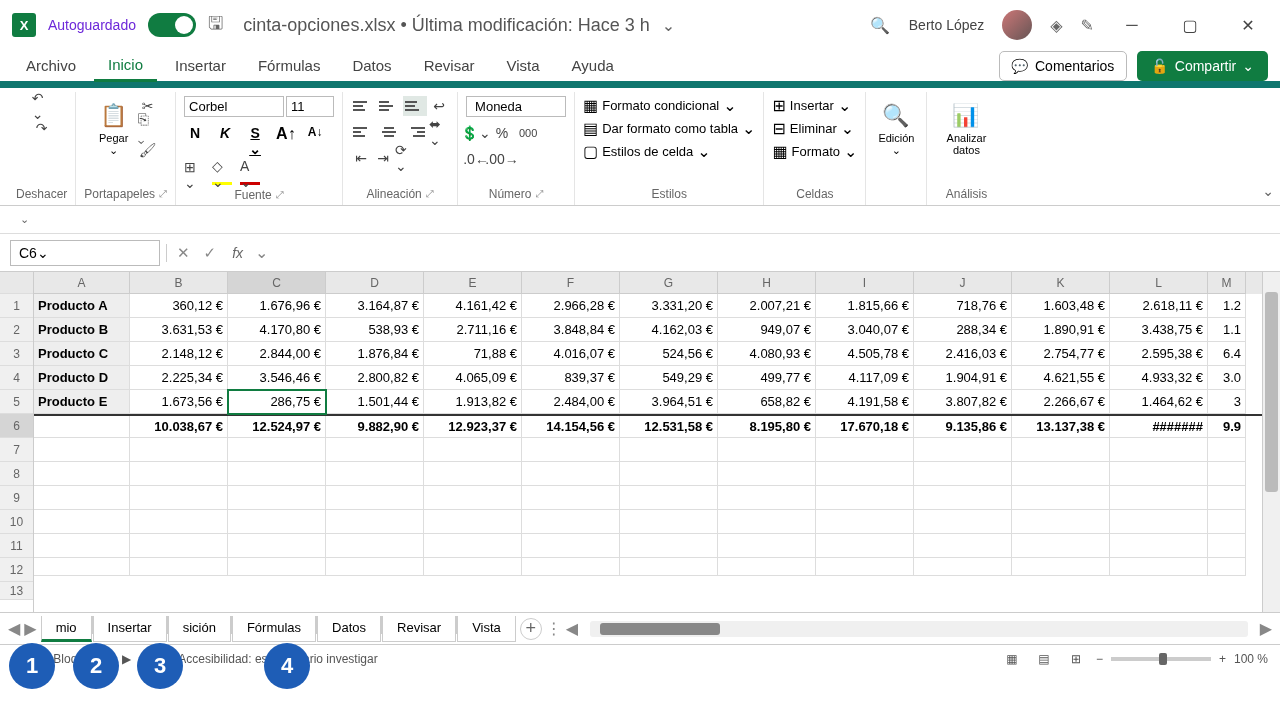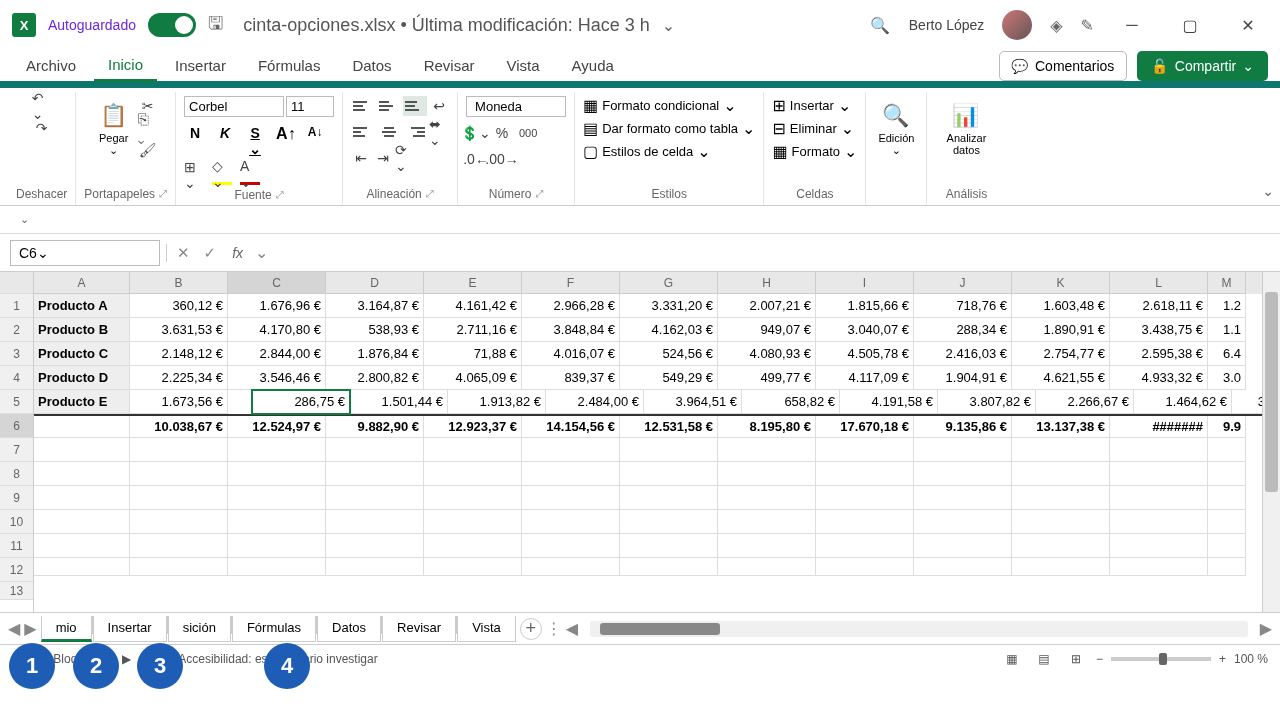--- a/index.html
+++ b/index.html
@@ -66,21 +66,21 @@
 .grid-body { flex: 1; overflow: hidden; }
 .col-headers { display: flex; height: 22px; background: #e8e8e8; }
 .col-hdr { border-right: 1px solid #ccc; border-bottom: 1px solid #ccc; display: flex; align-items: center; justify-content: center; font-size: 12px; color: #666; }
 .col-hdr.sel { background: #d5d5d5; }
 .data-row { display: flex; height: 24px; }
 .header-row { background: #21a637; color: #fff; font-weight: bold; }
 .cell { border-right: 1px solid #ddd; border-bottom: 1px solid #ddd; display: flex; align-items: center; padding: 0 4px; font-size: 13px; overflow: hidden; white-space: nowrap; }
 .cell.right { justify-content: flex-end; }
 .cell.center { justify-content: center; }
 .cell.bold { font-weight: bold; }
-.cell.selected { outline: 2px solid #107c41; outline-offset: -1px; z-index: 1; margin-left: 24px; }
+.cell.selected { outline: 2px solid #107c41; outline-offset: -1px; z-index: 1; }
 .sum-row { border-top: 2px solid #333; font-weight: bold; }
 .scrollbar-v { position: absolute; right: 0; top: 0; bottom: 0; width: 18px; background: #f0f0f0; border-left: 1px solid #ccc; }
 .scroll-thumb-v { position: absolute; top: 20px; left: 2px; right: 2px; height: 200px; background: #bbb; border-radius: 3px; }
 
 
 .sheet-tabs { height: 32px; display: flex; align-items: center; border-top: 1px solid #ccc; padding: 0 8px; gap: 4px; position: relative; }
 .sheet-nav { display: flex; gap: 4px; color: #888; }
 .sheet-tab { padding: 4px 14px; font-size: 13px; border: 1px solid #ccc; border-top: none; background: #fff; cursor: pointer; }
 .sheet-tab.active { border-bottom: 3px solid #107c41; font-weight: 500; }
 .add-sheet { font-size: 18px; color: #666; padding: 0 6px; cursor: pointer; border: 1px solid #ccc; border-radius: 50%; width: 22px; height: 22px; display: flex; align-items: center; justify-content: center; }

